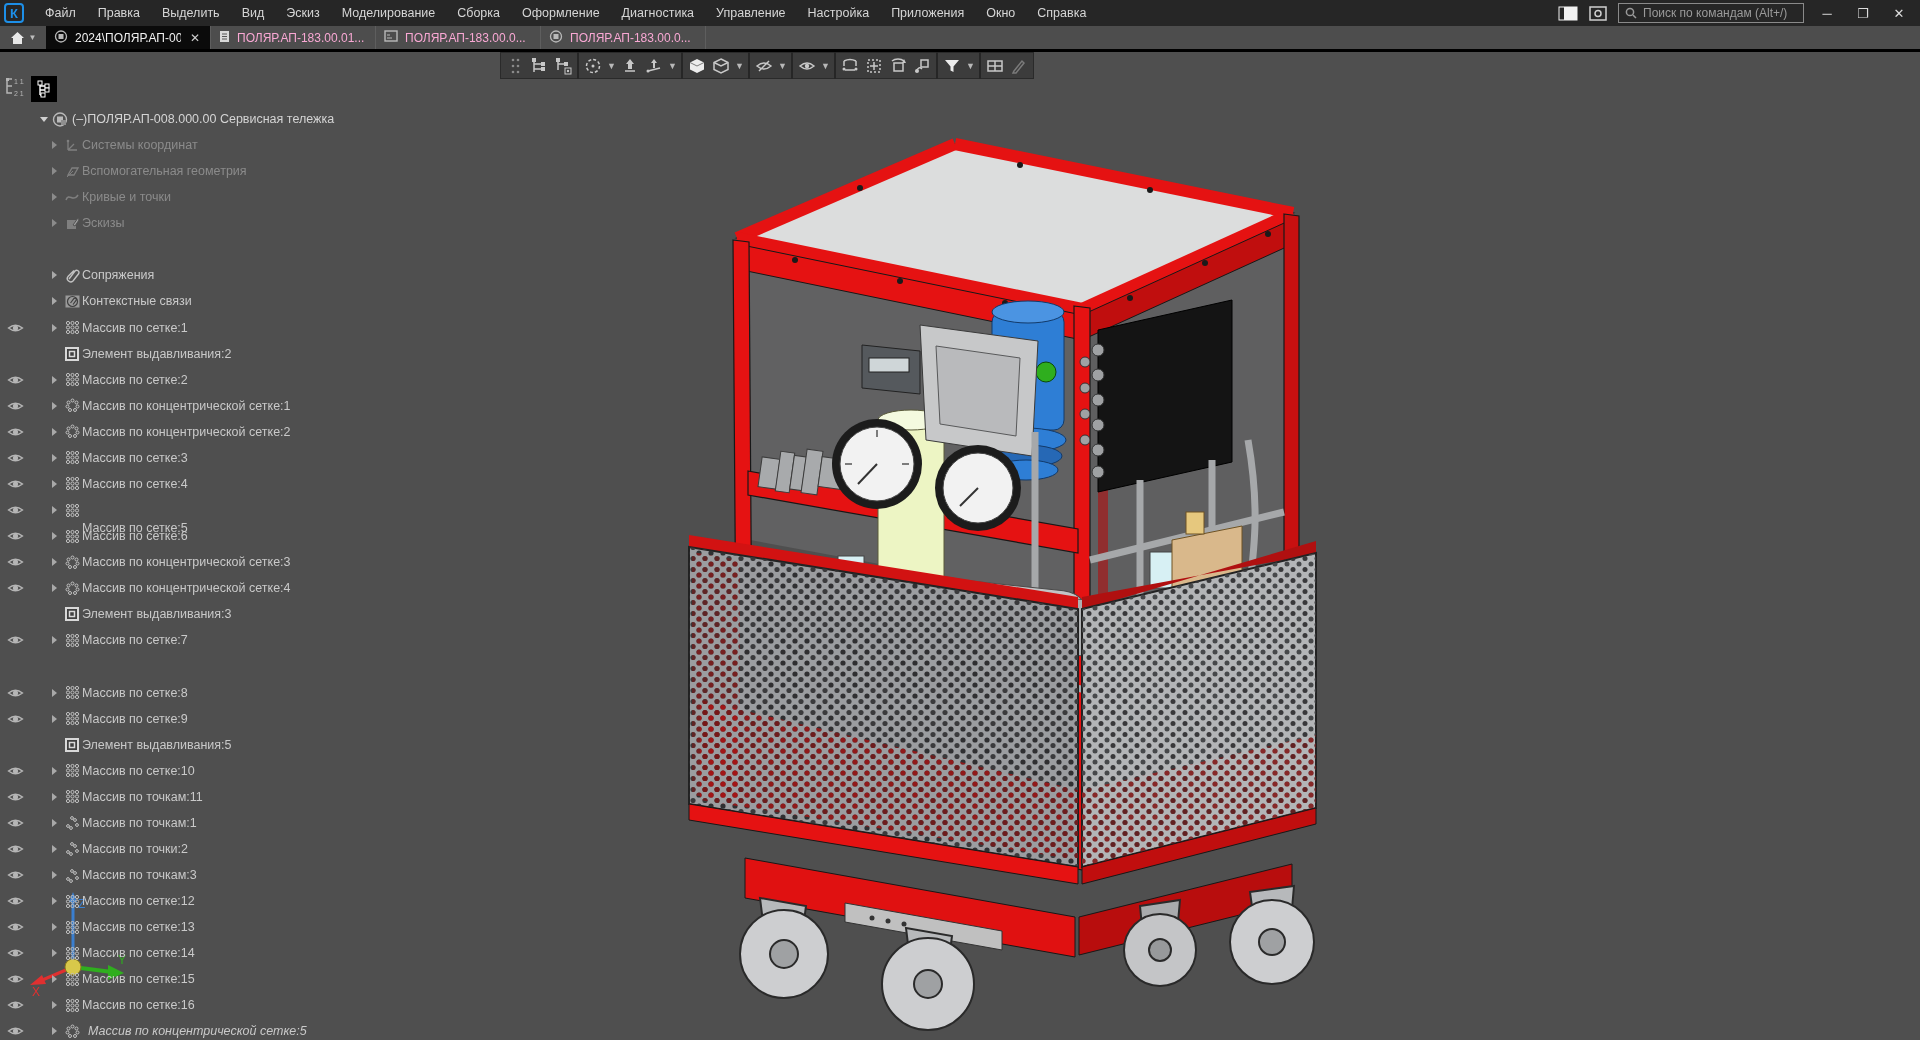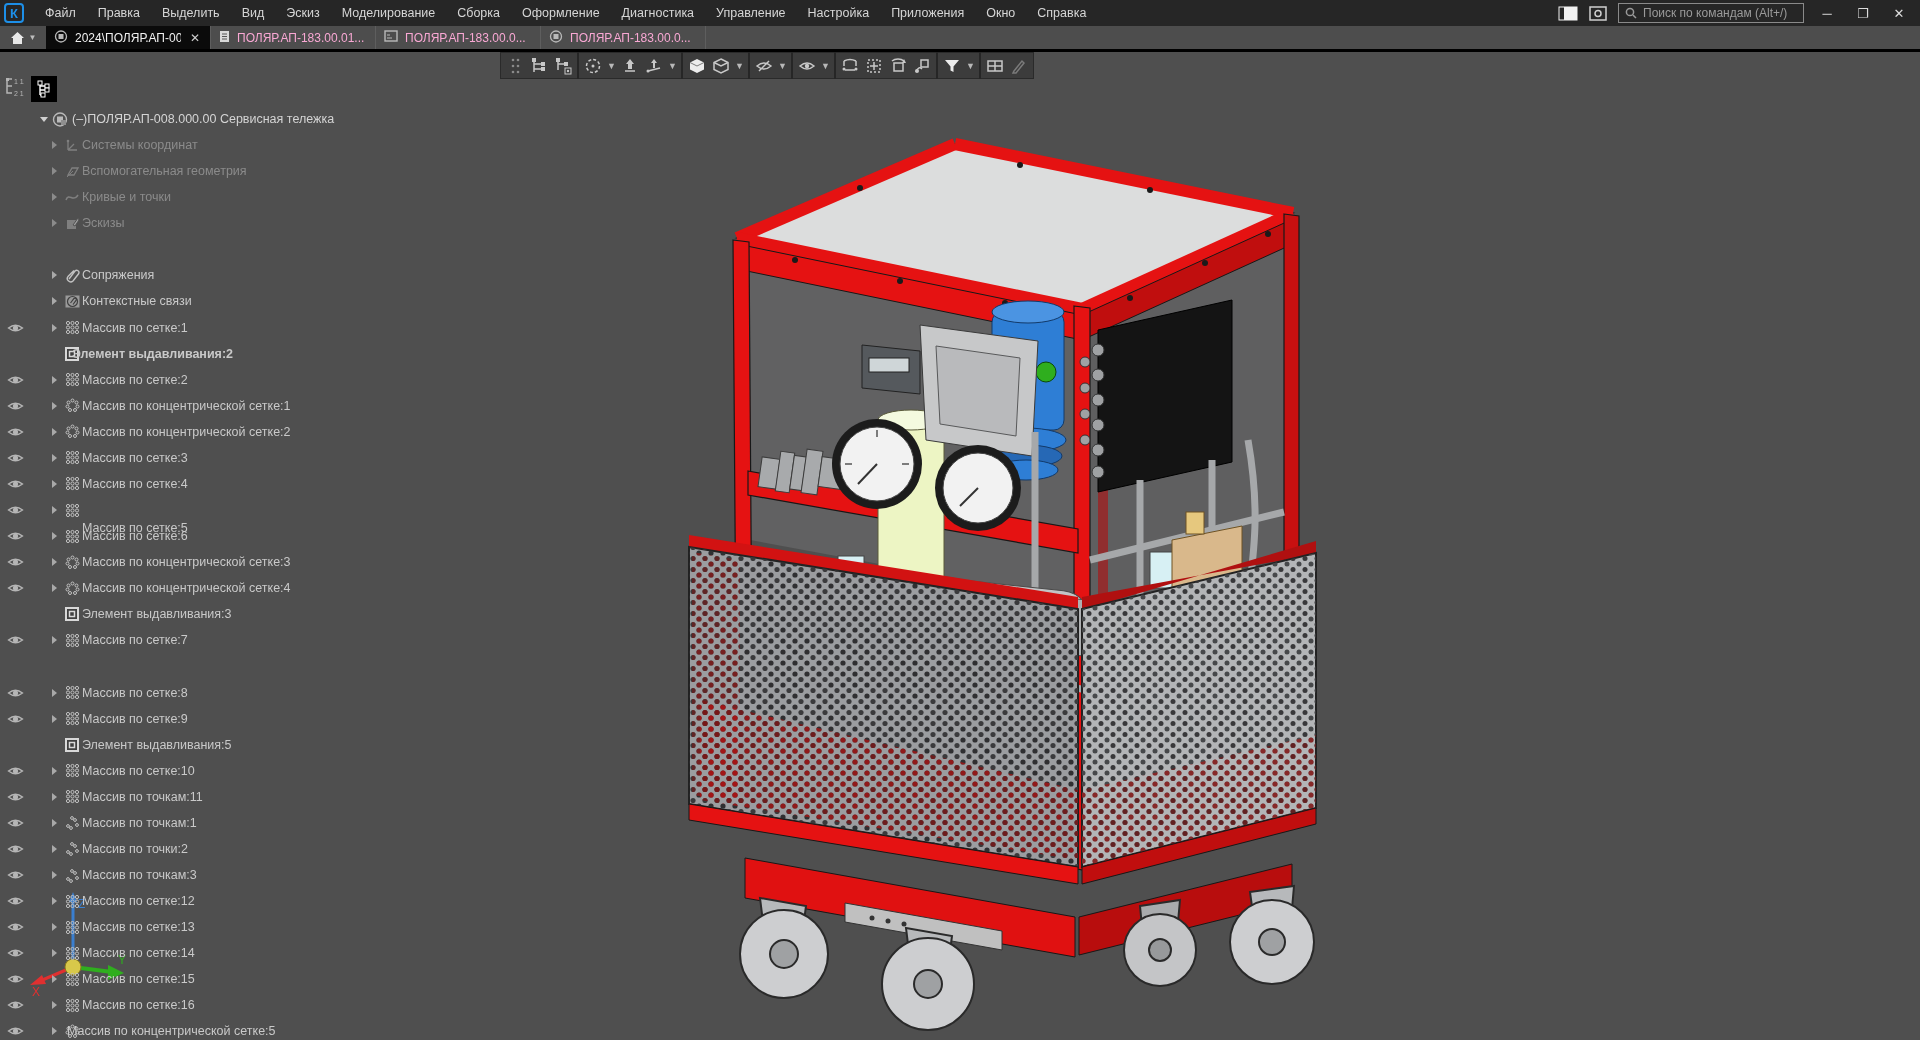--- a/index.html
+++ b/index.html
@@ -606,21 +606,21 @@
       <div class="trow" style="top: 234.63px;">
     <span class="eye"></span>
 
     <span class="ticon" style="left: 64px;">
           <svg width="16" height="16">
             <rect x="1" y="1" width="14" height="14" fill="#d8d8d8"></rect>
             <rect x="3" y="3" width="10" height="10" fill="#3f3f3f"></rect>
             <rect x="5.5" y="5.5" width="5" height="5" fill="none" stroke="#d8d8d8" stroke-width="1.5"></rect>
           </svg>
         </span>
-    <span class="tlabel" style="left: 72px; font-weight: bold;">Элемент выдавливания:2</span>
+    <span class="tlabel" style="left: 82px;">Элемент выдавливания:2</span>
   </div>
       <div class="trow" style="top: 260.7px;">
     <span class="eye">
           <svg width="17" height="12">
             <path d="M1.5,6 Q8.5,0.5 15.5,6 Q8.5,11.5 1.5,6 Z" fill="none" stroke="#b5b5b5" stroke-width="1.4"></path>
             <circle cx="8.5" cy="6" r="2.6" fill="#b5b5b5"></circle>
           </svg>
         </span>
     <span class="tarrow" style="left: 52px;"></span>
     <span class="ticon" style="left: 64px;">
@@ -1183,16 +1183,16 @@
               <circle cx="7.5" cy="2.5" r="1.5"></circle>
               <circle cx="11.5" cy="4.5" r="1.5"></circle>
               <circle cx="12.5" cy="8.5" r="1.5"></circle>
               <circle cx="10" cy="12" r="1.5"></circle>
               <circle cx="5" cy="12" r="1.5"></circle>
               <circle cx="2.5" cy="8.5" r="1.5"></circle>
               <circle cx="3.5" cy="4.5" r="1.5"></circle>
             </g>
           </svg>
         </span>
-    <span class="tlabel" style="left: 67px;">Массив по концентрической сетке:5</span>
+    <span class="tlabel" style="left: 88px; font-style: italic;">Массив по концентрической сетке:5</span>
   </div>
     </div>
 </div>
 
 </body></html>

